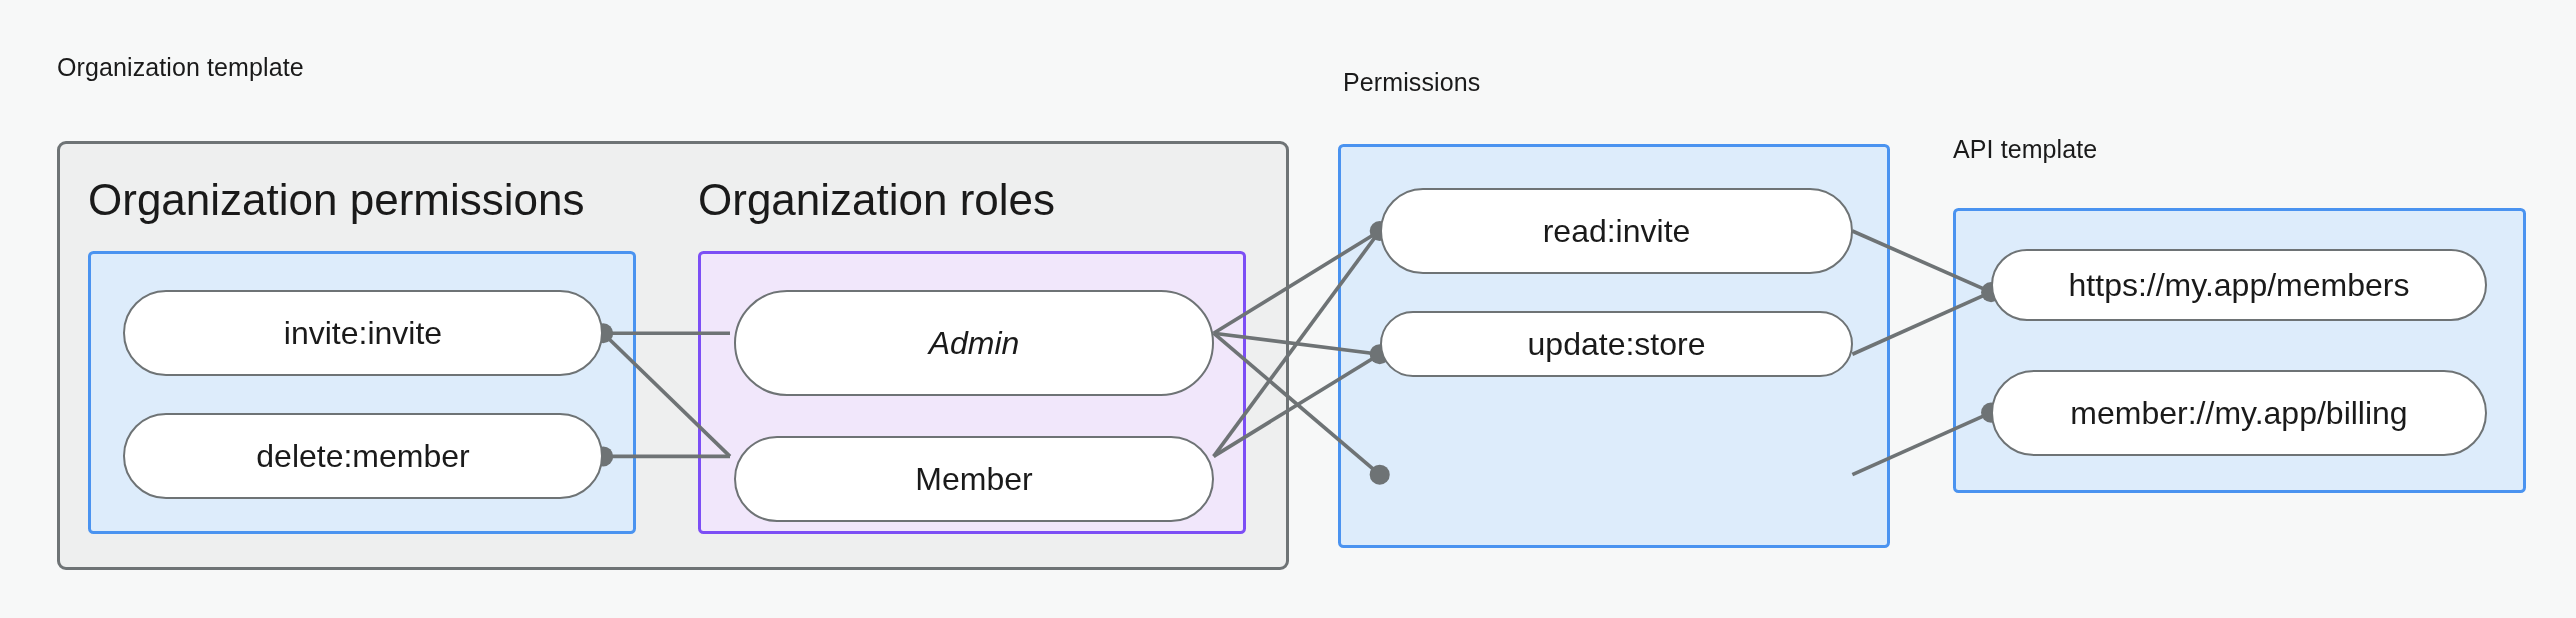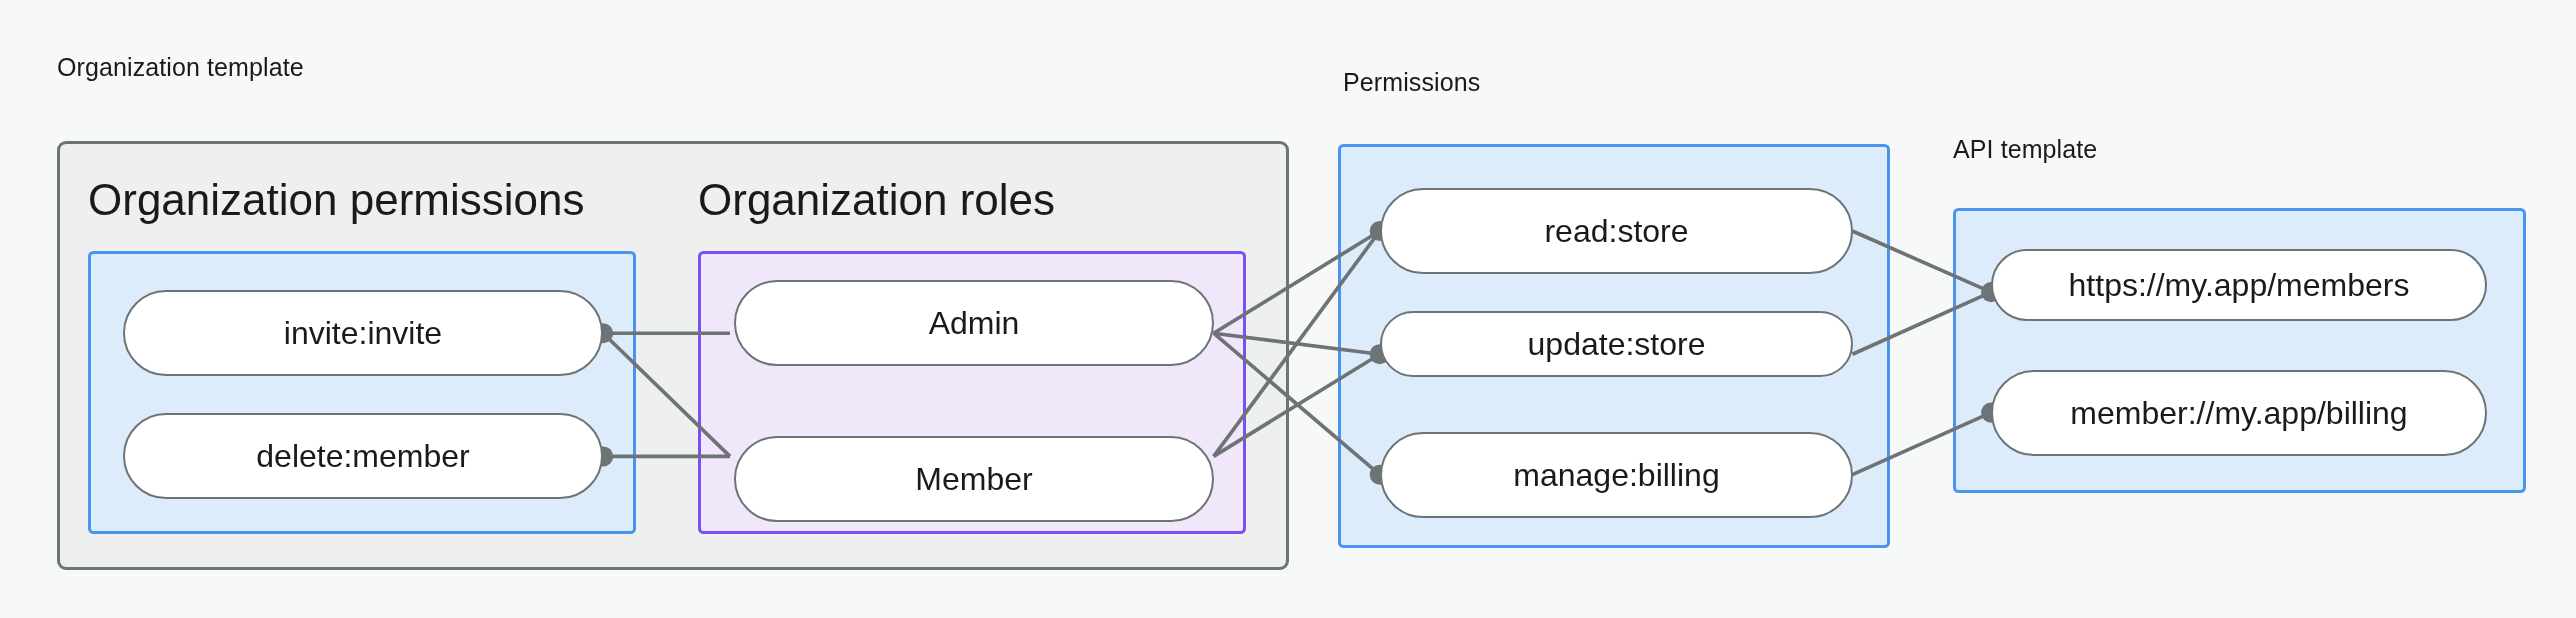--- a/index.html
+++ b/index.html
@@ -112,33 +112,32 @@
   <div class="box blue" style="left:88px;top:251px;width:548px;height:283px;"></div>
 
   <div class="pill" style="left:123px;top:290px;width:480px;height:86px;">invite:invite</div>
 
   <div class="pill" style="left:123px;top:413px;width:480px;height:86px;">delete:member</div>
 
   <div class="sub-title" style="left:698px;top:175px;">Organization roles</div>
 
   <div class="box purple" style="left:698px;top:251px;width:548px;height:283px;"></div>
 
-  <div class="pill" style="left:734px;top:280px;width:480px;height:86px;">Admin</div>
+  <div class="pill" style="left:734px;top:290px;width:480px;height:106px;font-style:italic;">Admin</div>
 
   <div class="pill" style="left:734px;top:436px;width:480px;height:86px;">Member</div>
 
   <div class="grp-title" style="left:1343px;top:68px;">Permissions</div>
 
   <div class="box blue" style="left:1338px;top:144px;width:552px;height:404px;"></div>
 
-  <div class="pill" style="left:1380px;top:188px;width:473px;height:86px;">read:store</div>
+  <div class="pill" style="left:1380px;top:188px;width:473px;height:86px;">read:invite</div>
 
   <div class="pill" style="left:1380px;top:311px;width:473px;height:66px;">update:store</div>
 
-  <div class="pill" style="left:1380px;top:432px;width:473px;height:86px;">manage:billing</div>
 
   <div class="grp-title" style="left:1953px;top:135px;">API template</div>
 
   <div class="box blue" style="left:1953px;top:208px;width:573px;height:285px;"></div>
 
   <div class="pill" style="left:1991px;top:249px;width:496px;height:72px;">https://my.app/members</div>
 
   <div class="pill" style="left:1991px;top:370px;width:496px;height:86px;">member://my.app/billing</div>
 
 </div>

